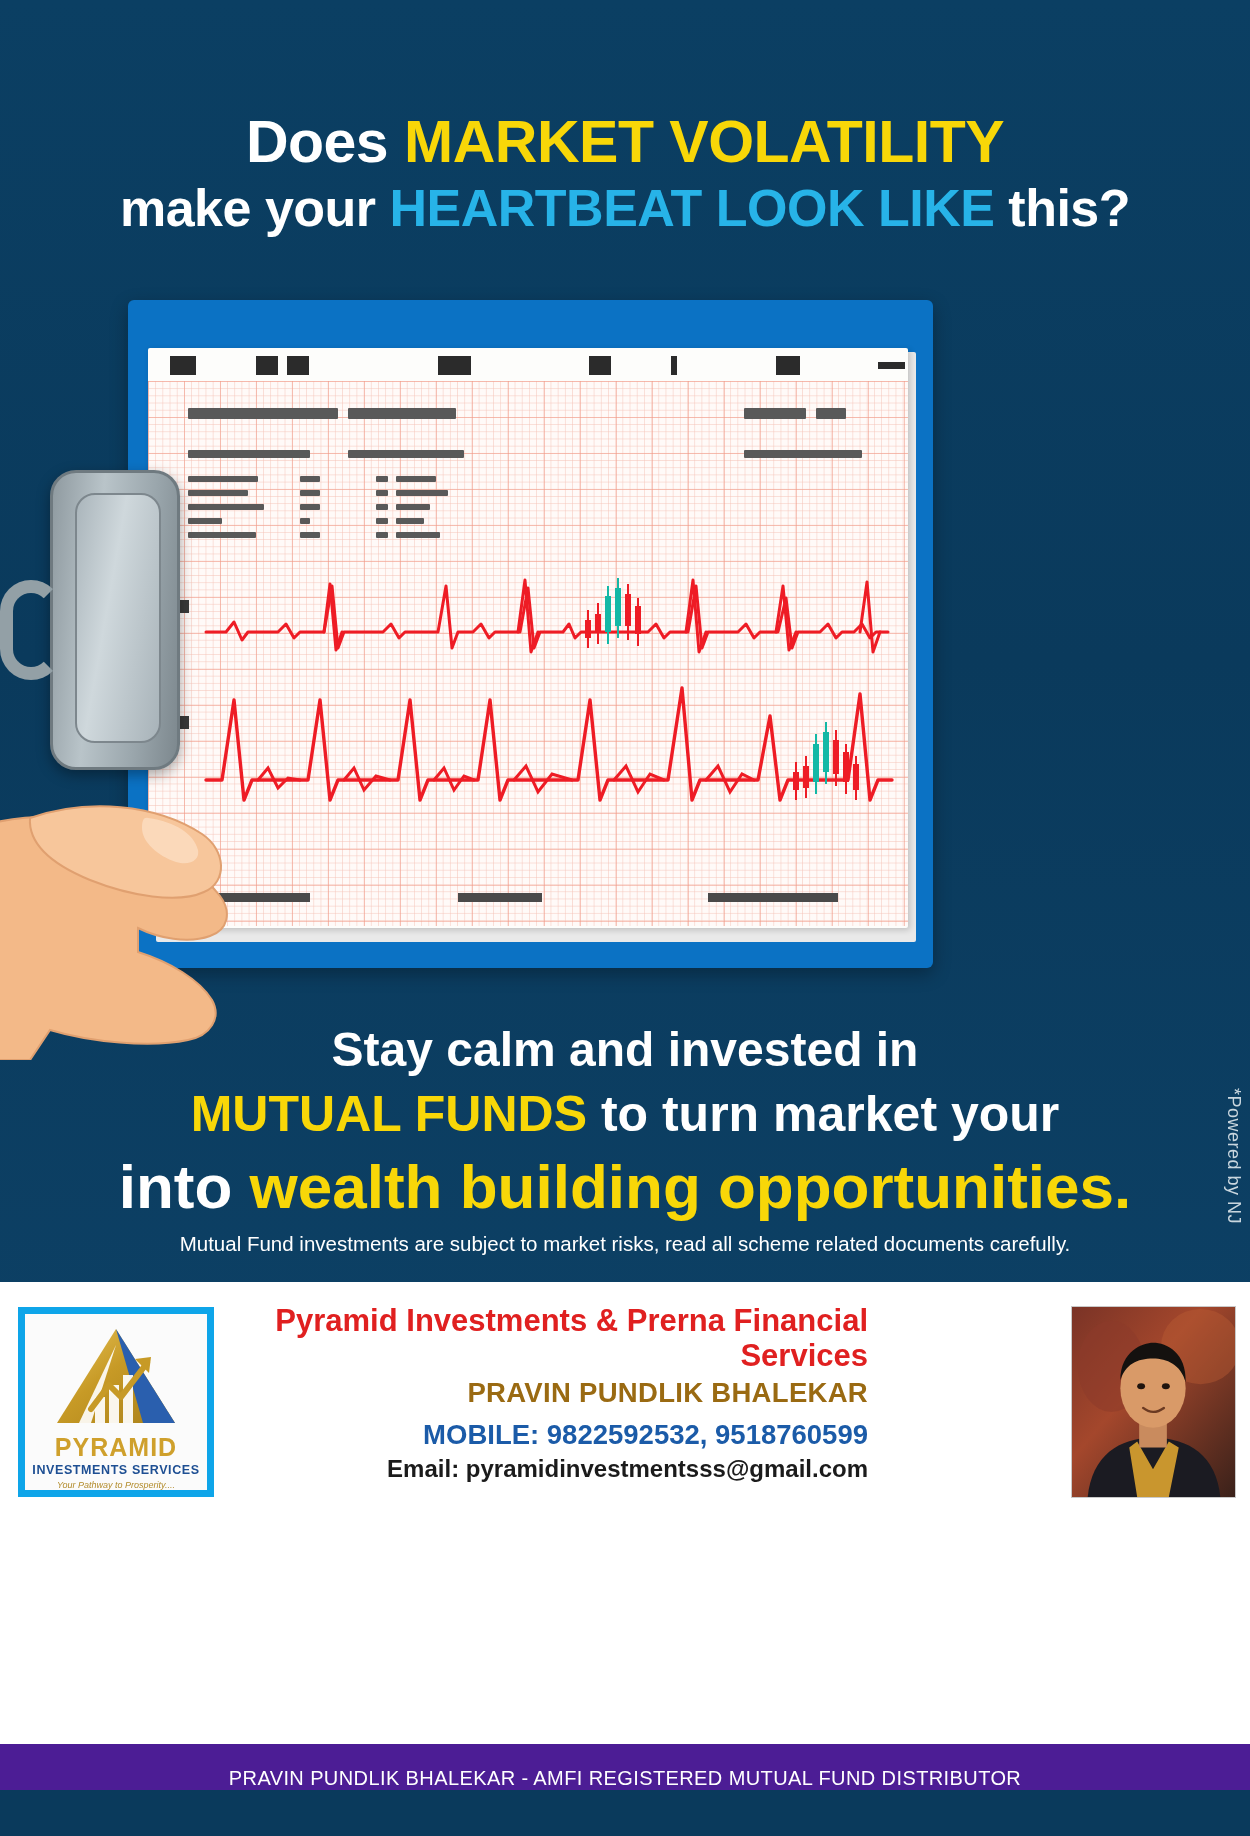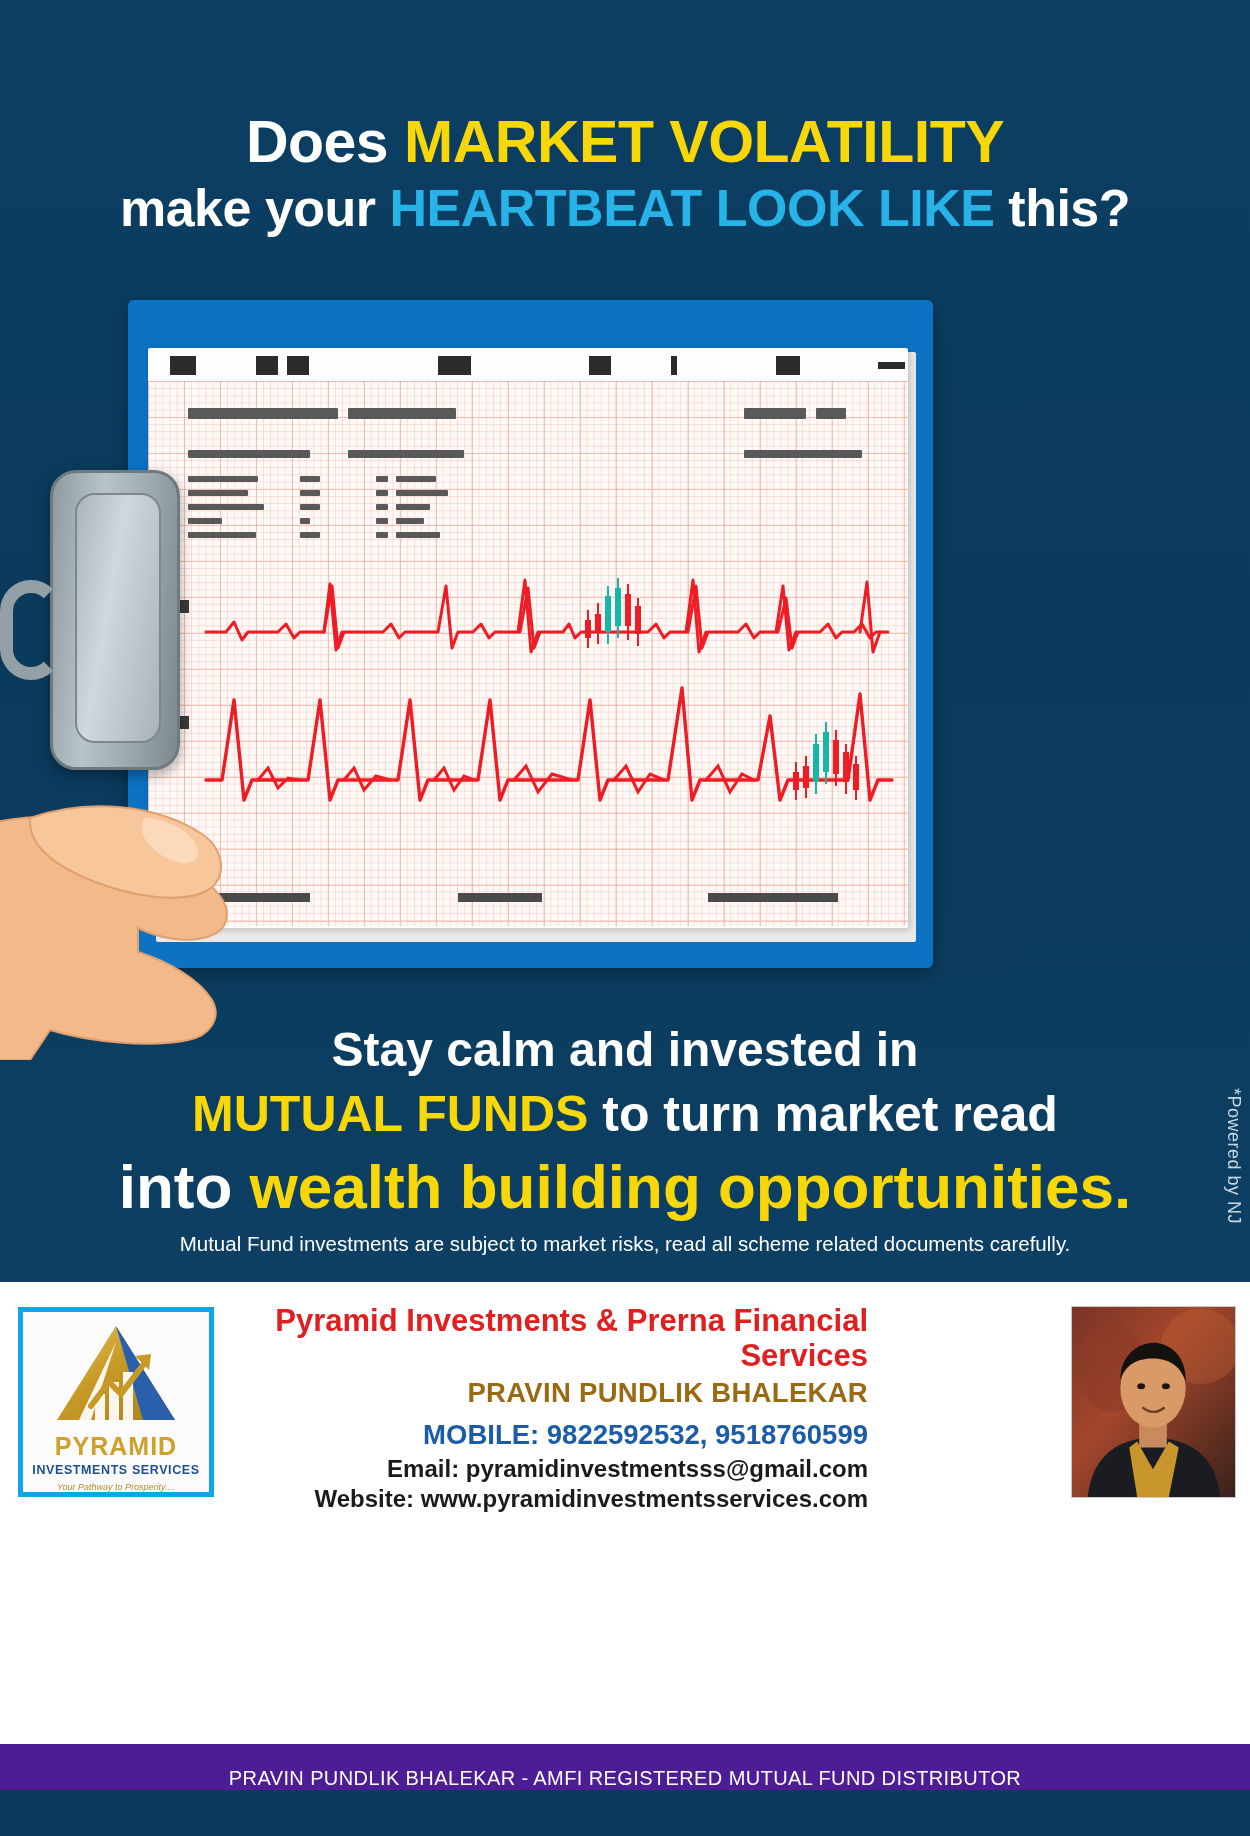--- a/index.html
+++ b/index.html
@@ -103,22 +103,22 @@
   }
 
   
   .footer {
     position:absolute; left:0; top:1282px; width:1250px; height:508px;
     background:#ffffff;
   }
 
   .logo-box {
     position:absolute; left:18px; top:25px; width:196px; height:190px;
-    background:#fbfbfb; border:5px solid #0ea5e9;
-    display:flex; flex-direction:column; align-items:center; justify-content:space-between;
+    background:#fbfbfb; border:7px solid #0ea5e9;
+    display:flex; flex-direction:column; align-items:center; justify-content:center;
   }
   .logo-mark { width:130px; height:112px; margin-top:8px; }
   .logo-name { font-size:25px; font-weight:bold; letter-spacing:1px; margin-top:-2px; }
   .logo-name .ln-p { color:#cfa02c; }
   .logo-sub { font-size:12.5px; font-weight:bold; color:#1e4f93; letter-spacing:0.6px; margin-top:1px;}
   .logo-tag { font-size:9px; color:#b28b2a; font-style:italic; margin-top:3px; }
 
   .contact { position:absolute; left:228px; top:22px; width:640px; text-align:right; }
   .c-company {
     color:#e02020; font-size:31px; font-weight:bold; line-height:1.12;
@@ -276,21 +276,21 @@
 
   <svg class="hand-svg" viewBox="0 0 340 360">
     <path d="M -40,360 L -40,150 C 20,112 90,108 150,132 C 200,152 232,172 250,196 C 262,212 258,230 240,236 C 218,244 188,238 168,228 L 168,252 C 200,262 230,280 242,300 C 252,318 240,336 218,340 C 180,348 120,342 80,330 L 60,360 Z" fill="#f3b988" stroke="#e0a070" stroke-width="2"></path>
     <path d="M 60,118 C 118,98 186,104 232,134 C 256,150 258,182 234,192 C 208,204 160,196 120,180 C 86,166 58,146 60,118 Z" fill="#f7c69b" stroke="#e0a070" stroke-width="2"></path>
     <path d="M 178,118 C 206,122 224,134 228,150 C 230,160 220,166 206,162 C 188,156 172,142 172,128 C 172,120 174,117 178,118 Z" fill="#fbdcc0" opacity="0.85"></path>
   </svg>
 
   <div class="subhead">
     <div class="sh-line sh1">Stay calm and invested in</div>
     <div class="sh-line sh2">
-      <span class="w-yellow">MUTUAL FUNDS</span><span class="w-white"> to turn market read</span>
+      <span class="w-yellow">MUTUAL FUNDS</span><span class="w-white"> to turn market your</span>
     </div>
     <div class="sh-line sh3">
       <span class="w-white">into </span><span class="w-yellow">wealth building opportunities.</span>
     </div>
   </div>
 
   <div class="disclaimer">Mutual Fund investments are subject to market risks, read all scheme related documents carefully.</div>
   <div class="powered">*Powered by NJ</div>
 
   <div class="footer">
@@ -319,21 +319,20 @@
       <div class="logo-sub">INVESTMENTS SERVICES</div>
       <div class="logo-tag">Your Pathway to Prosperity....</div>
     </div>
 
     <div class="contact">
       <div class="c-company">Pyramid Investments &amp; Prerna Financial</div>
       <div class="c-company">Services</div>
       <div class="c-person">PRAVIN PUNDLIK BHALEKAR</div>
       <div class="c-mobile">MOBILE: 9822592532, 9518760599</div>
       <div class="c-email">Email: pyramidinvestmentsss@gmail.com</div>
-      <div class="c-web">Website: www.pyramidinvestmentsservices.com</div>
     </div>
 
     <div class="photo-box">
       <svg class="photo-svg" viewBox="0 0 165 192" preserveAspectRatio="xMidYMid slice">
         <defs>
           <linearGradient id="bgp" x1="0" y1="0" x2="1" y2="1">
             <stop offset="0%" stop-color="#7a3326"></stop>
             <stop offset="40%" stop-color="#a4472c"></stop>
             <stop offset="100%" stop-color="#3a211a"></stop>
           </linearGradient>

